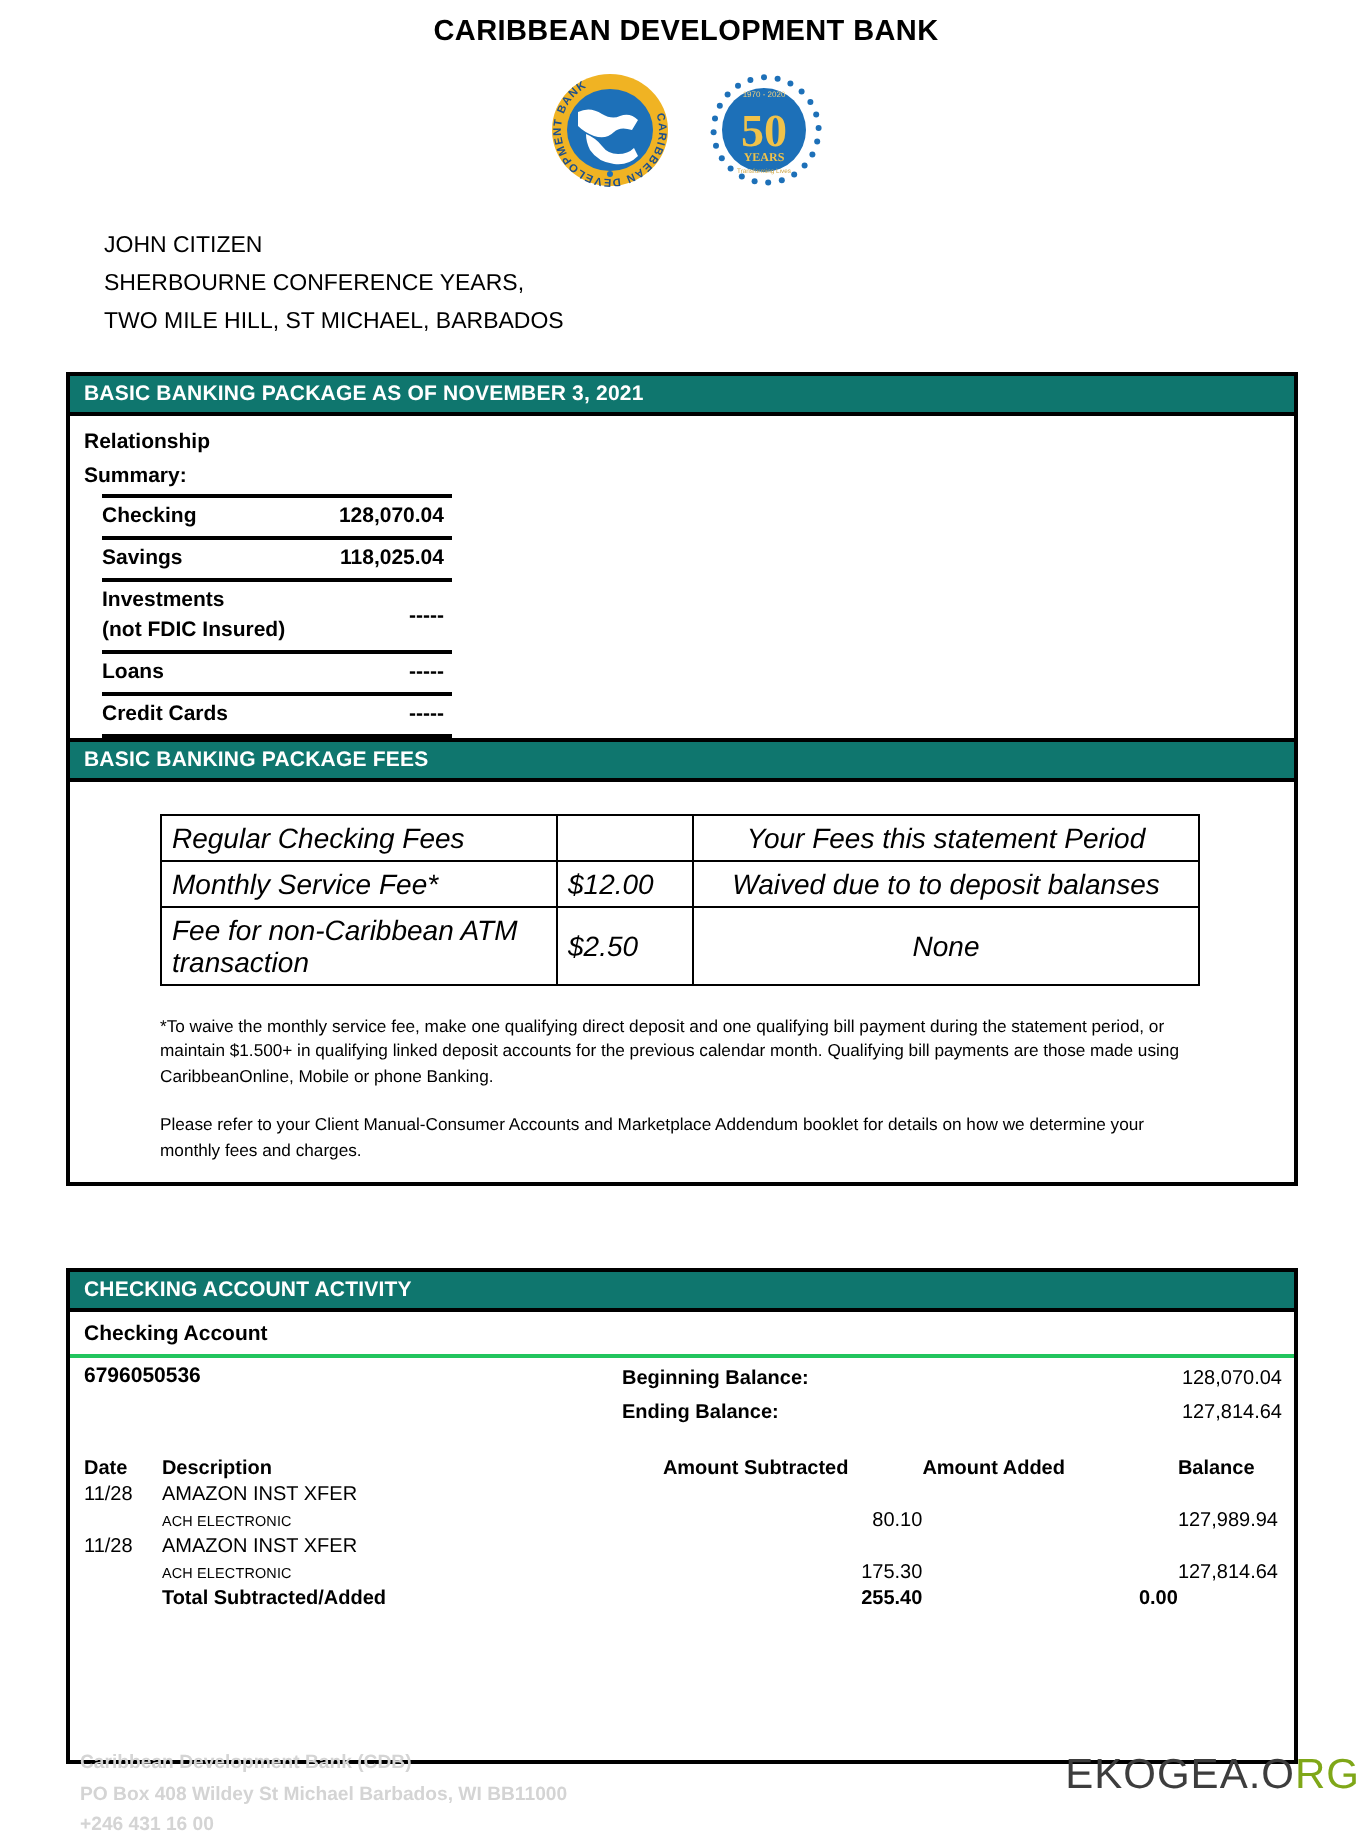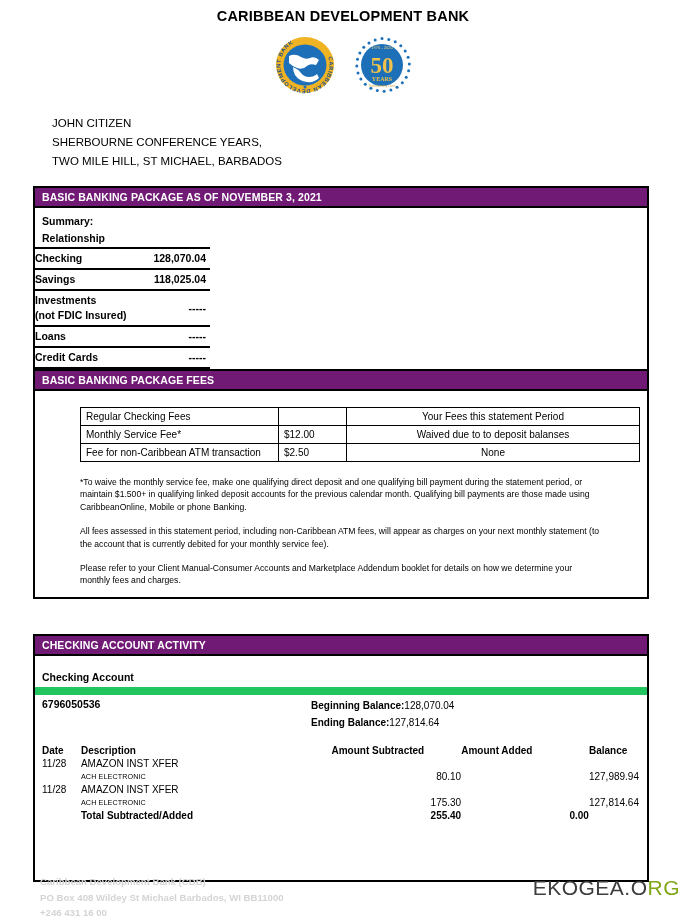--- a/index.html
+++ b/index.html
@@ -41,59 +41,60 @@
 
   
   .panel {
     position: absolute;
     left: 33px;
     width: 616px;
     border: 2.5px solid #000;
     background: #fff;
   }
   .panel-head {
-    background: #701a75;
+    background: #0f766e;
     color: #ffffff;
     font-weight: bold;
     font-size: 10.5px;
     letter-spacing: .1px;
     padding: 3px 6px 3px 7px;
     border-bottom: 2.5px solid #000;
   }
 
   
   .sum-body { padding: 5px 0 4px 0; }
   .sum-label-block {
     font-size: 10.5px; font-weight: bold;
     padding: 0 0 0 7px; line-height: 17px;
   }
   table.sum {
     border-collapse: collapse;
     width: 175px;
-    margin-left: 0;
+    margin-left: 16px;
     font-size: 10.5px;
     font-weight: bold;
   }
   table.sum td {
     border-top: 2px solid #000;
     padding: 2px 0 2px 0;
     line-height: 15px;
     vertical-align: middle;
   }
   table.sum td.val { text-align: right; padding-right: 4px; white-space: nowrap; }
   table.sum tr:last-child td { border-bottom: 2px solid #000; }
   .twoline { line-height: 15px; }
 
   
   .fees-body { padding: 8px 0 10px 0; }
   table.fees {
     border-collapse: collapse;
     margin: 8px 0 0 45px;
-    width: 560px;
-    font-size: 10px;
+    width: 520px;
+    font-size: 14px;
+    font-style: italic;
   }
   table.fees td {
     border: 1.6px solid #000;
     padding: 3px 5px;
     height: 17px;
   }
   table.fees td.c-desc { width: 198px; }
   table.fees td.c-amt  { width: 68px; }
   table.fees td.c-note { text-align: center; }
 
@@ -101,34 +102,34 @@
     font-size: 8.6px;
     line-height: 12.4px;
     margin: 14px 45px 0 45px;
   }
   .fineprint p { margin: 0 0 12px 0; }
   .fineprint p:last-child { margin-bottom: 0; }
 
   
   .act-subhead {
     font-size: 10.5px; font-weight: bold;
-    padding: 15px 0 4px 7px;
-    border-bottom: 8px solid #22c55e;
+    padding: 5px 0 4px 7px;
+    border-bottom: 2px solid #22c55e;
   }
   .acct-row {
     position: relative;
     padding: 3px 7px 6px 7px;
     min-height: 46px;
   }
   .acct-num { font-size: 10.5px; font-weight: bold; }
   .bal-block {
     position: absolute; right: 6px; top: 2px;
     width: 330px; font-size: 10px;
   }
-  .bal-line { display:flex; line-height: 17px; }
+  .bal-line { display:flex; justify-content: space-between; line-height: 17px; }
   .bal-lbl { font-weight: bold; }
   .bal-val { font-weight: normal; }
 
   table.txn {
     border-collapse: collapse;
     width: 100%;
     font-size: 10px;
     margin-top: 4px;
   }
   table.txn th {
@@ -230,22 +231,22 @@
 <div class="address">
   <div>JOHN CITIZEN</div>
   <div>SHERBOURNE CONFERENCE YEARS,</div>
   <div>TWO MILE HILL, ST MICHAEL, BARBADOS</div>
 </div>
 
 <div class="panel" style="top:186px;">
   <div class="panel-head">BASIC BANKING PACKAGE AS OF NOVEMBER 3, 2021</div>
   <div class="sum-body">
     <div class="sum-label-block">
+      <div>Relationship</div>
       <div>Summary:</div>
-      <div>Relationship</div>
     </div>
     <table class="sum">
       <tbody>
         <tr>
           <td>Checking</td>
           <td class="val">128,070.04</td>
         </tr>
         <tr>
           <td>Savings</td>
           <td class="val">118,025.04</td>
@@ -287,21 +288,20 @@
         </tr>
         <tr>
           <td class="c-desc">Fee for non-Caribbean ATM transaction</td>
           <td class="c-amt">$2.50</td>
           <td class="c-note">None</td>
         </tr>
       </tbody>
     </table>
     <div class="fineprint">
       <p>*To waive the monthly service fee, make one qualifying direct deposit and one qualifying bill payment during the statement period, or maintain $1.500+ in qualifying linked deposit accounts for the previous calendar month. Qualifying bill payments are those made using CaribbeanOnline, Mobile or phone Banking.</p>
-      <p>All fees assessed in this statement period, including non-Caribbean ATM fees, will appear as charges on your next monthly statement (to the account that is currently debited for your monthly service fee).</p>
       <p>Please refer to your Client Manual-Consumer Accounts and Marketplace Addendum booklet for details on how we determine your monthly fees and charges.</p>
     </div>
   </div>
 </div>
 
 <div class="panel" style="top:634px; height:248px;">
   <div class="panel-head">CHECKING ACCOUNT ACTIVITY</div>
   <div class="act-subhead">Checking Account</div>
 
   <div class="acct-row">

